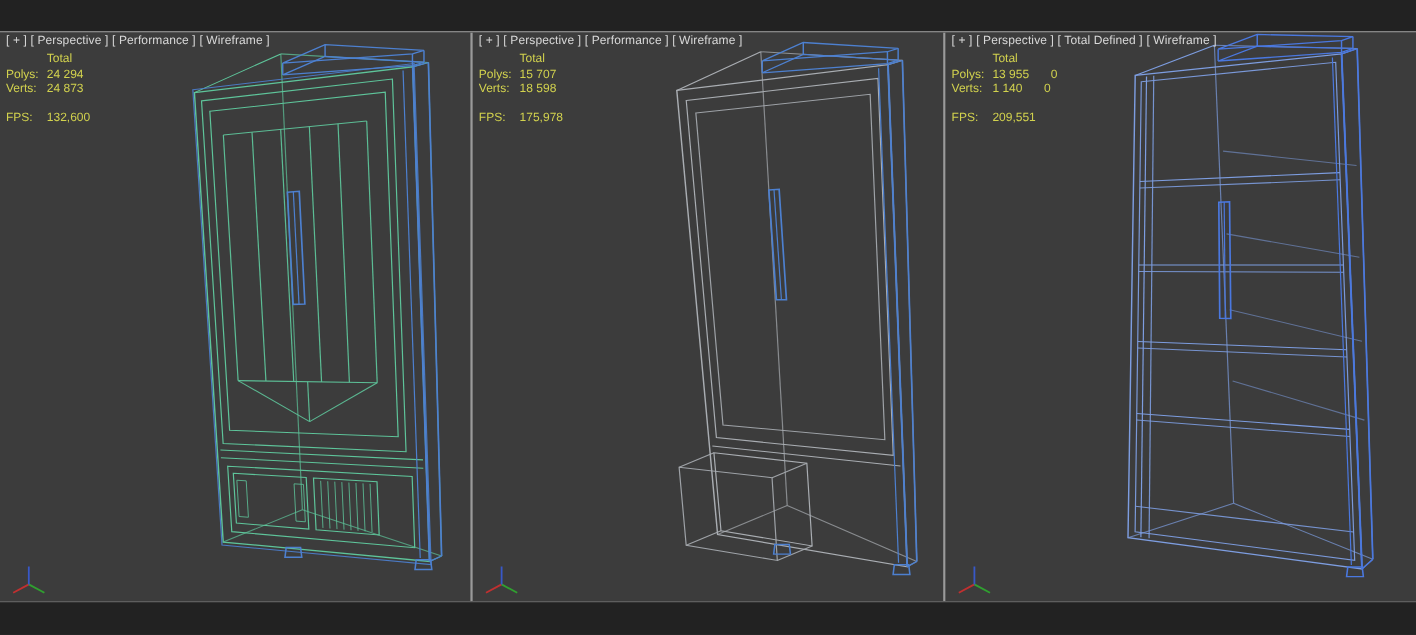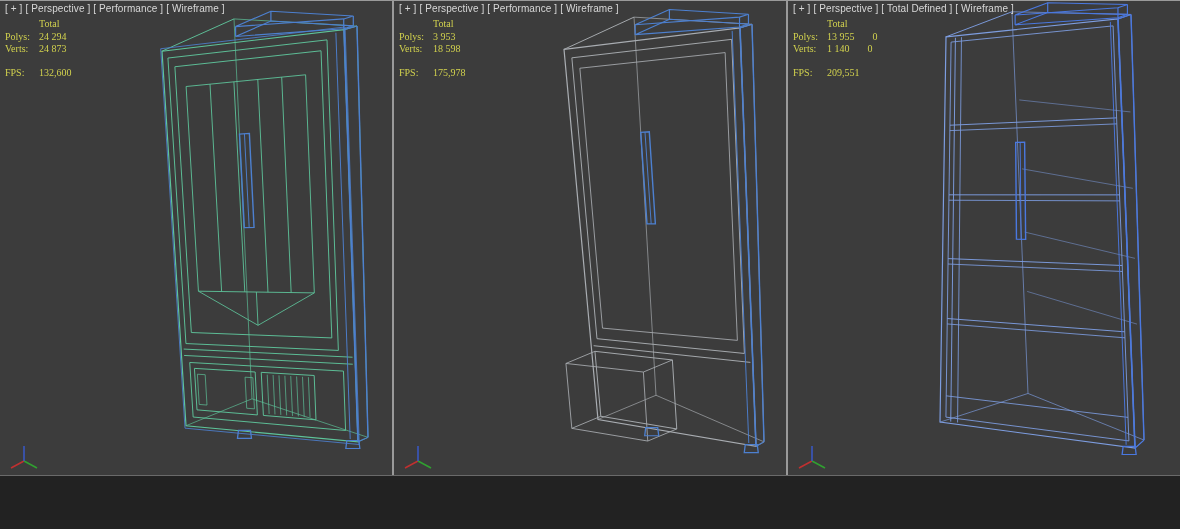--- a/index.html
+++ b/index.html
@@ -3,37 +3,37 @@
 <meta charset="utf-8">
 <style>
   :root{
     --bg:#3c3c3c; --divider:#9a9a9a; --label:#d8d8d8; --stat:#d2d24e;
   }
   *{box-sizing:border-box;}
   body{margin:0;background:#222;font-family:"Liberation Sans", sans-serif;}
   .canvas{
     width:1180px;height:476px;display:flex;background:var(--bg);
     border-top:1px solid var(--divider);border-bottom:1px solid #6a6a6a;
-    position:relative;overflow:hidden;
+    position:relative;overflow:hidden;margin-top:26px;
   }
   .viewport{
     position:relative;flex:1 1 0;overflow:hidden;background:var(--bg);
     border-right:2px solid var(--divider);
   }
   .viewport:last-child{border-right:none;}
   .vp-label{
     position:absolute;top:2px;left:5px;z-index:3;
     font-size:10px;color:var(--label);letter-spacing:.1px;white-space:nowrap;
   }
   .vp-label span{margin-right:3px;cursor:pointer;}
   .stats{
     position:absolute;top:17px;left:5px;z-index:3;
     font-size:10px;line-height:12.5px;color:var(--stat);white-space:nowrap;
   }
-  .srow{height:12.5px;font-family:Liberation Serif, serif;}
+  .srow{height:12.5px;}
   .slabel{display:inline-block;width:34px;}
   .ssel{display:inline-block;margin-left:18px;}
   .fps{margin-top:11px;}
   svg.wire{position:absolute;inset:0;width:100%;height:100%;z-index:1;}
   svg.axis{position:absolute;left:6px;bottom:2px;width:40px;height:32px;z-index:2;}
 </style>
 </head>
 <body>
 
 <div class="canvas">
@@ -109,21 +109,21 @@
         <line x1="18" y1="20" x2="18" y2="5" stroke="#3858c8" stroke-width="1.5" opacity="1"></line>
       </svg>
   </div>
 
   <div class="viewport">
     <div class="vp-label">
       <span>[ + ]</span><span>[ Perspective ]</span><span>[ Performance ]</span><span>[ Wireframe ]</span>
     </div>
     <div class="stats">
       <div class="srow"><span class="slabel"></span><span class="sval">Total</span></div>
-      <div class="srow"><span class="slabel">Polys:</span><span class="sval">3 953</span><span class="ssel"></span></div>
+      <div class="srow"><span class="slabel">Polys:</span><span class="sval">15 707</span><span class="ssel"></span></div>
       <div class="srow"><span class="slabel">Verts:</span><span class="sval">18 598</span><span class="ssel"></span></div>
       <div class="srow fps"><span class="slabel">FPS:</span><span class="sval">175,978</span></div>
     </div>
     <svg class="wire" id="wire1" viewBox="0 0 392 529" preserveAspectRatio="none">
         <line x1="240" y1="18" x2="358" y2="26" stroke="#a9adb2" stroke-width="1" opacity="0.75"></line>
         <line x1="240" y1="18" x2="262" y2="440" stroke="#a9adb2" stroke-width="1" opacity="0.7"></line>
         <line x1="358" y1="26" x2="370" y2="492" stroke="#a9adb2" stroke-width="1" opacity="0.75"></line>
         <line x1="262" y1="440" x2="370" y2="492" stroke="#a9adb2" stroke-width="1" opacity="0.7"></line>
         <line x1="204" y1="467" x2="262" y2="440" stroke="#a9adb2" stroke-width="1" opacity="0.7"></line>
         <line x1="362" y1="497" x2="370" y2="492" stroke="#a9adb2" stroke-width="1" opacity="0.75"></line>

